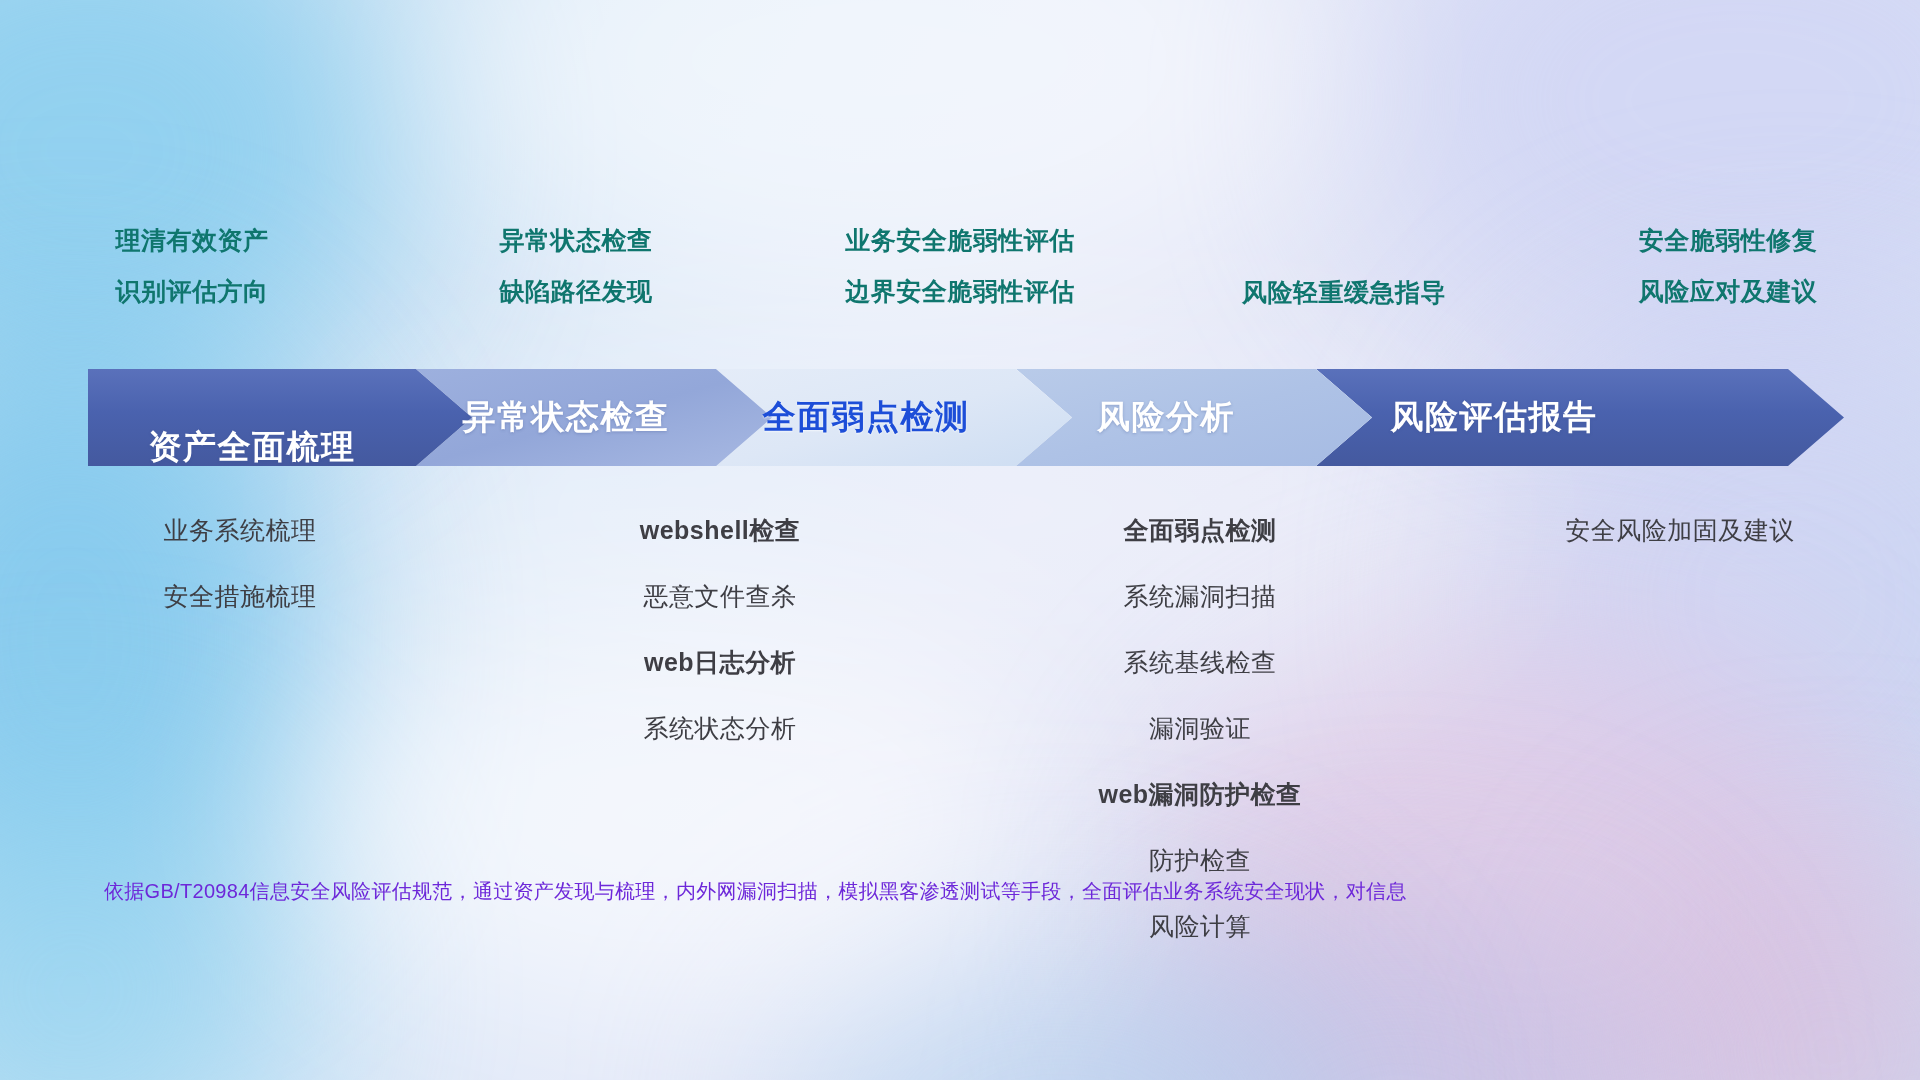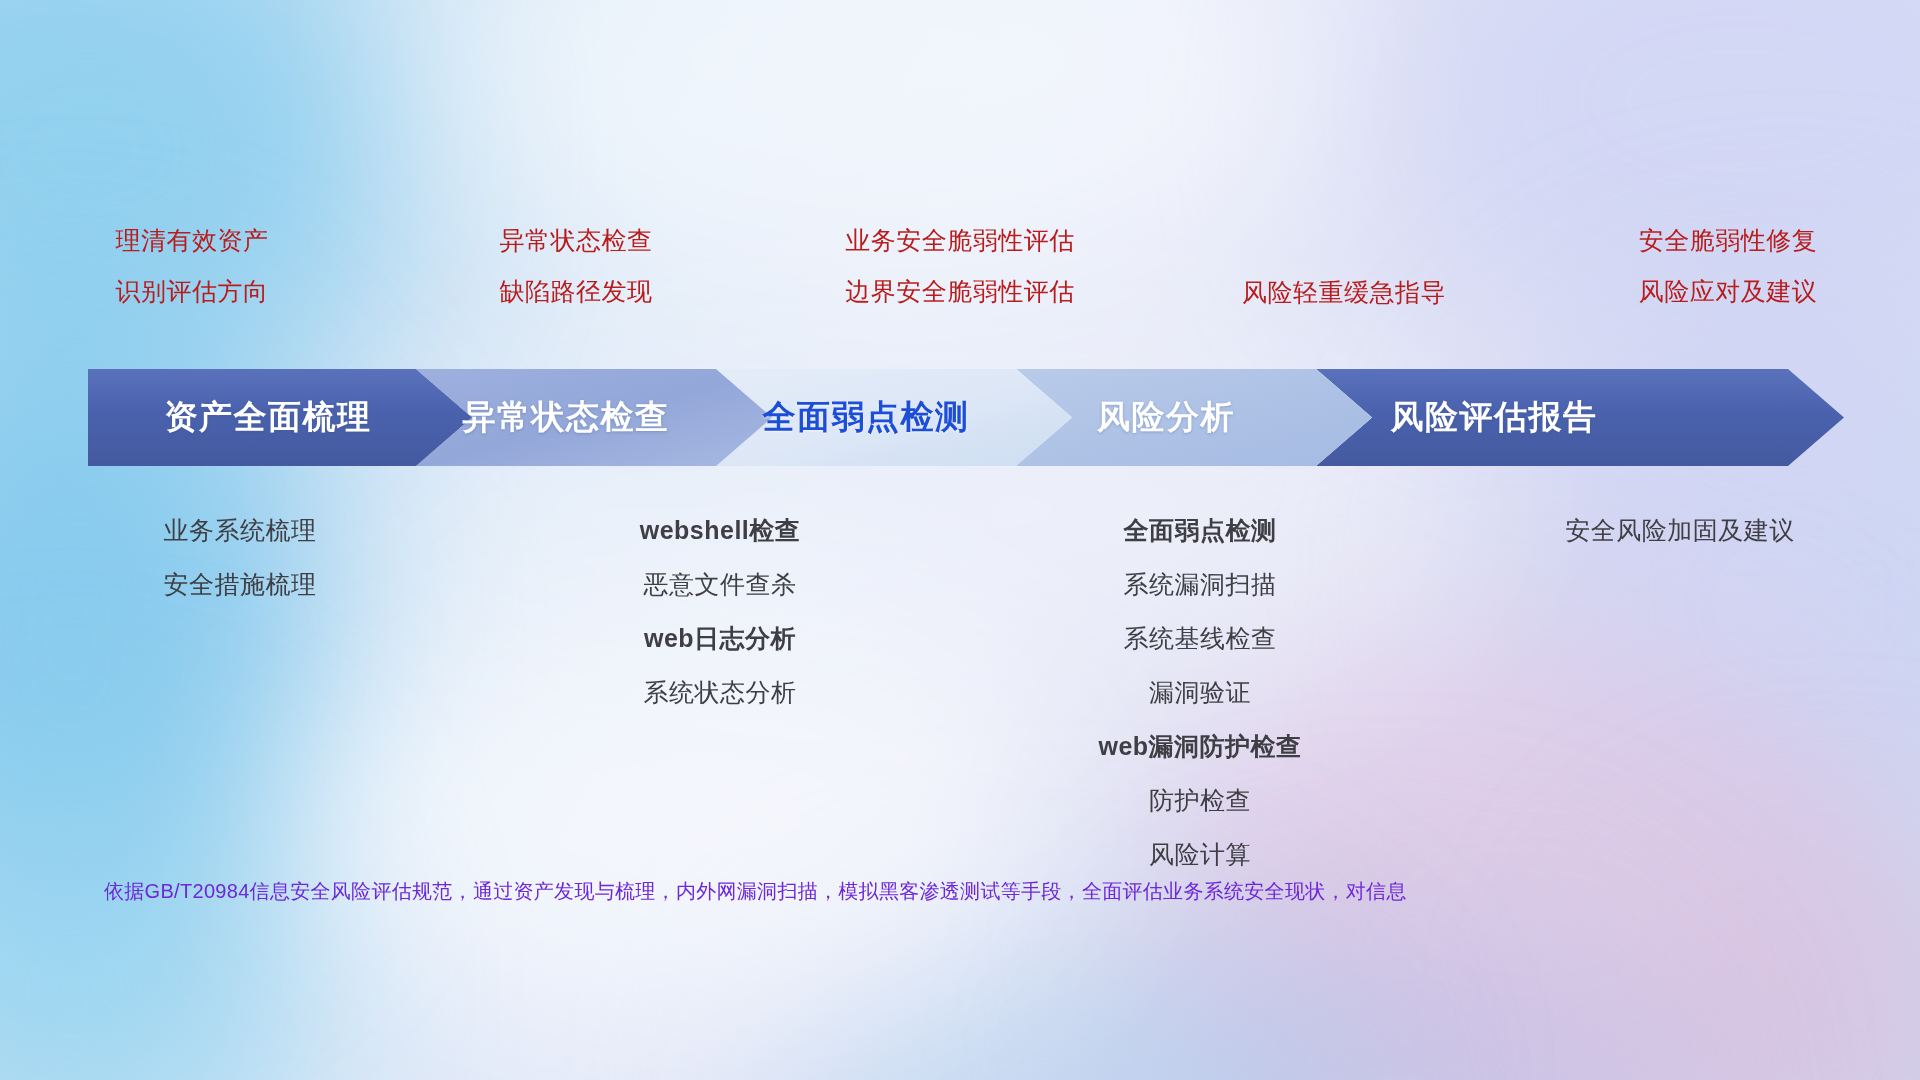--- a/index.html
+++ b/index.html
@@ -48,24 +48,25 @@
     display:flex;
     flex-direction:column;
     align-items:center;
   }
 
   
   #top-notes { top:228px; }
   #top-notes .col { gap:26px; }
   .note {
     font-size:25px;
-    color:#b91c1c;
+    color:#0f766e;
     line-height:1;
     white-space:nowrap;
     letter-spacing:.5px;
+    font-weight:bold;
   }
   .col-offset-down { padding-top:52px;text-align:center; }
 
   
   #arrow-band {
     position:absolute;
     left:88px; top:369px;
     width:1756px; height:97px;
     z-index:3;
   }
@@ -79,21 +80,21 @@
     font-weight:bold;
     letter-spacing:1.5px;
     white-space:nowrap;
     pointer-events:none;
   }
   .lbl-light { color:#ffffff; text-shadow:0 1px 3px rgba(60,80,140,.30); }
   .lbl-blue  { color:#1d4ed8; text-shadow:0 1px 2px rgba(255,255,255,.65); }
 
   
   #bottom-lists { top:518px; }
-  #bottom-lists .col { gap:4px; }
+  #bottom-lists .col { gap:16px; }
   .item {
     font-size:25px;
     color:#3e3e44;
     line-height:1;
     white-space:nowrap;
     margin-bottom:25px;
     letter-spacing:.5px;
   }
   .item-strong { font-weight:bold; }
 
@@ -197,21 +198,21 @@
 
       <path d="M628,0 H928 L984,48.5 L928,97 H628 L684,48.5 Z" fill="url(#gLightest)"></path>
       <path d="M628,0 L684,48.5 L628,97 L614,97 L670,48.5 L614,0 Z" fill="url(#gEdge)"></path>
 
       <path d="M328,0 H628 L684,48.5 L628,97 H328 L384,48.5 Z" fill="url(#gMid)"></path>
       <path d="M328,0 L384,48.5 L328,97 L314,97 L370,48.5 L314,0 Z" fill="url(#gEdge)"></path>
 
       <path d="M0,0 H328 L384,48.5 L328,97 H0 Z" fill="url(#gDark)"></path>
     </svg>
 
-    <div class="arrow-label lbl-light" style="left:16px;   width:328px;">资产全面梳理</div>
+    <div class="arrow-label lbl-light" style="left:0px;   width:328px;margin-top:30px;">资产全面梳理</div>
     <div class="arrow-label lbl-light" style="left:328px; width:300px;">异常状态检查</div>
     <div class="arrow-label lbl-blue" style="left:628px; width:300px;">全面弱点检测</div>
     <div class="arrow-label lbl-light" style="left:928px; width:300px;">风险分析</div>
     <div class="arrow-label lbl-light" style="left:1228px;width:356px;">风险评估报告</div>
   </div>
 
   <div class="grid-row" id="bottom-lists">
 
     <div class="col">
       <div class="item">业务系统梳理</div>

